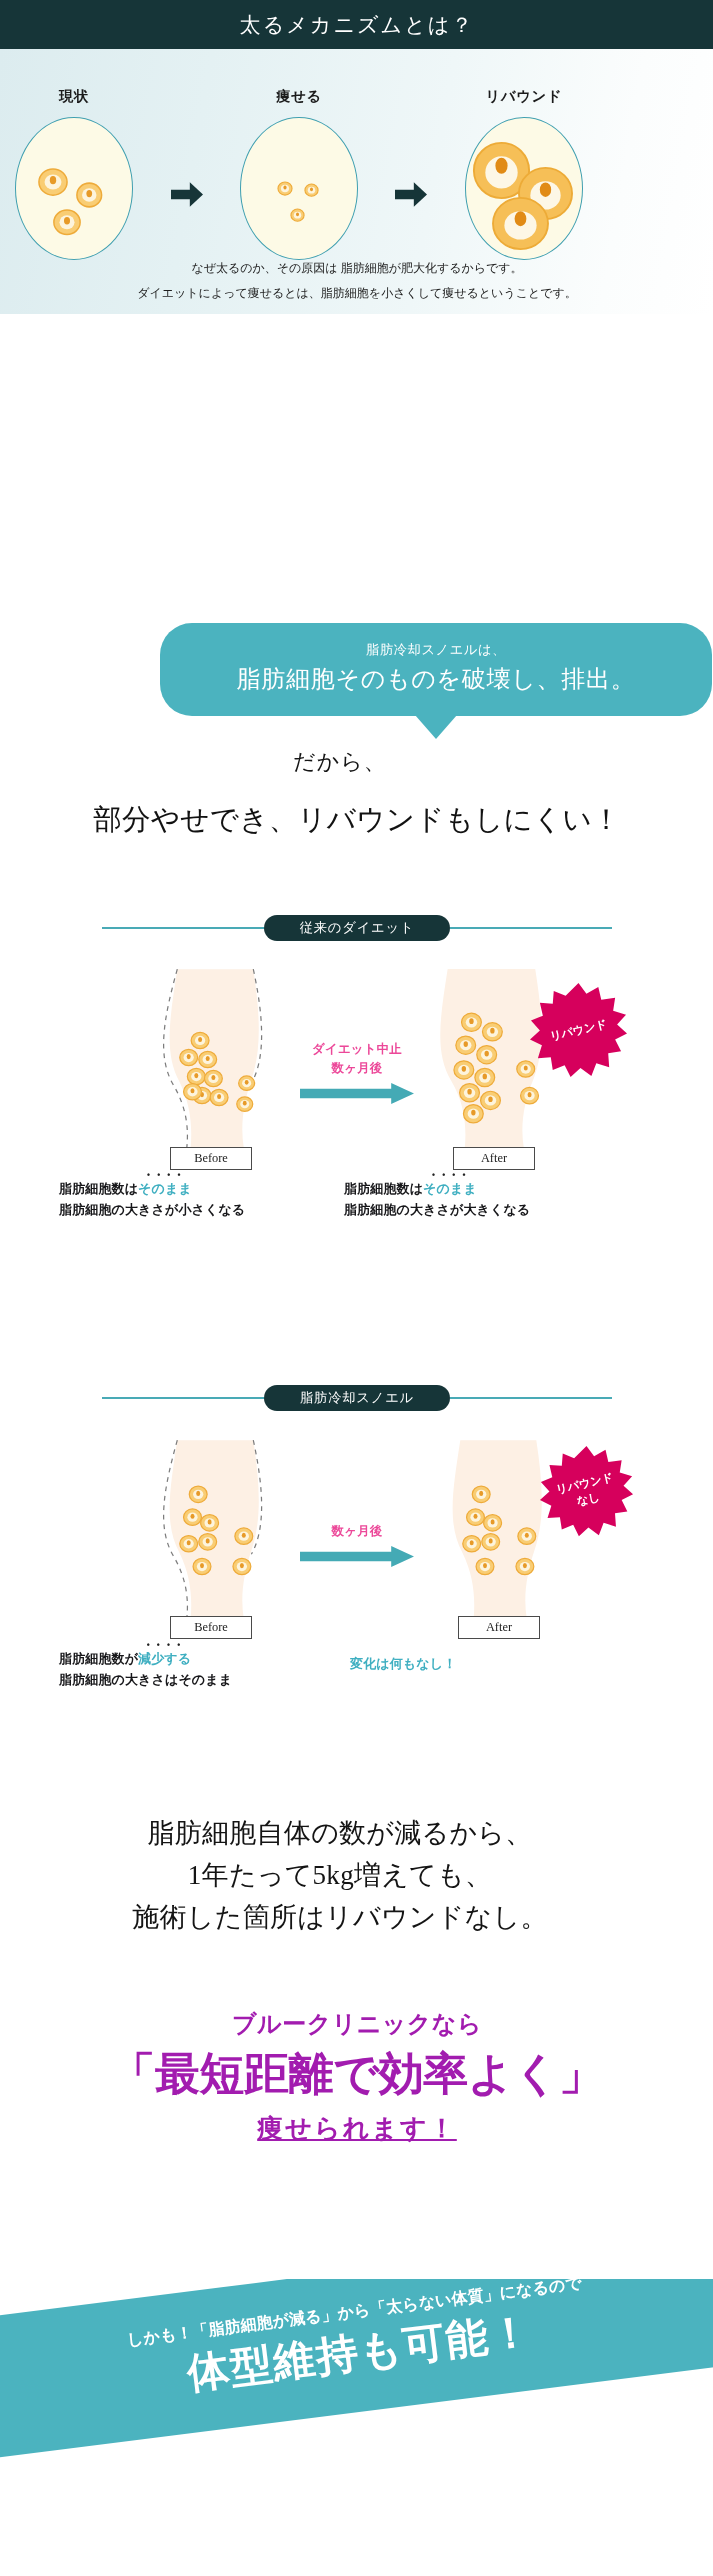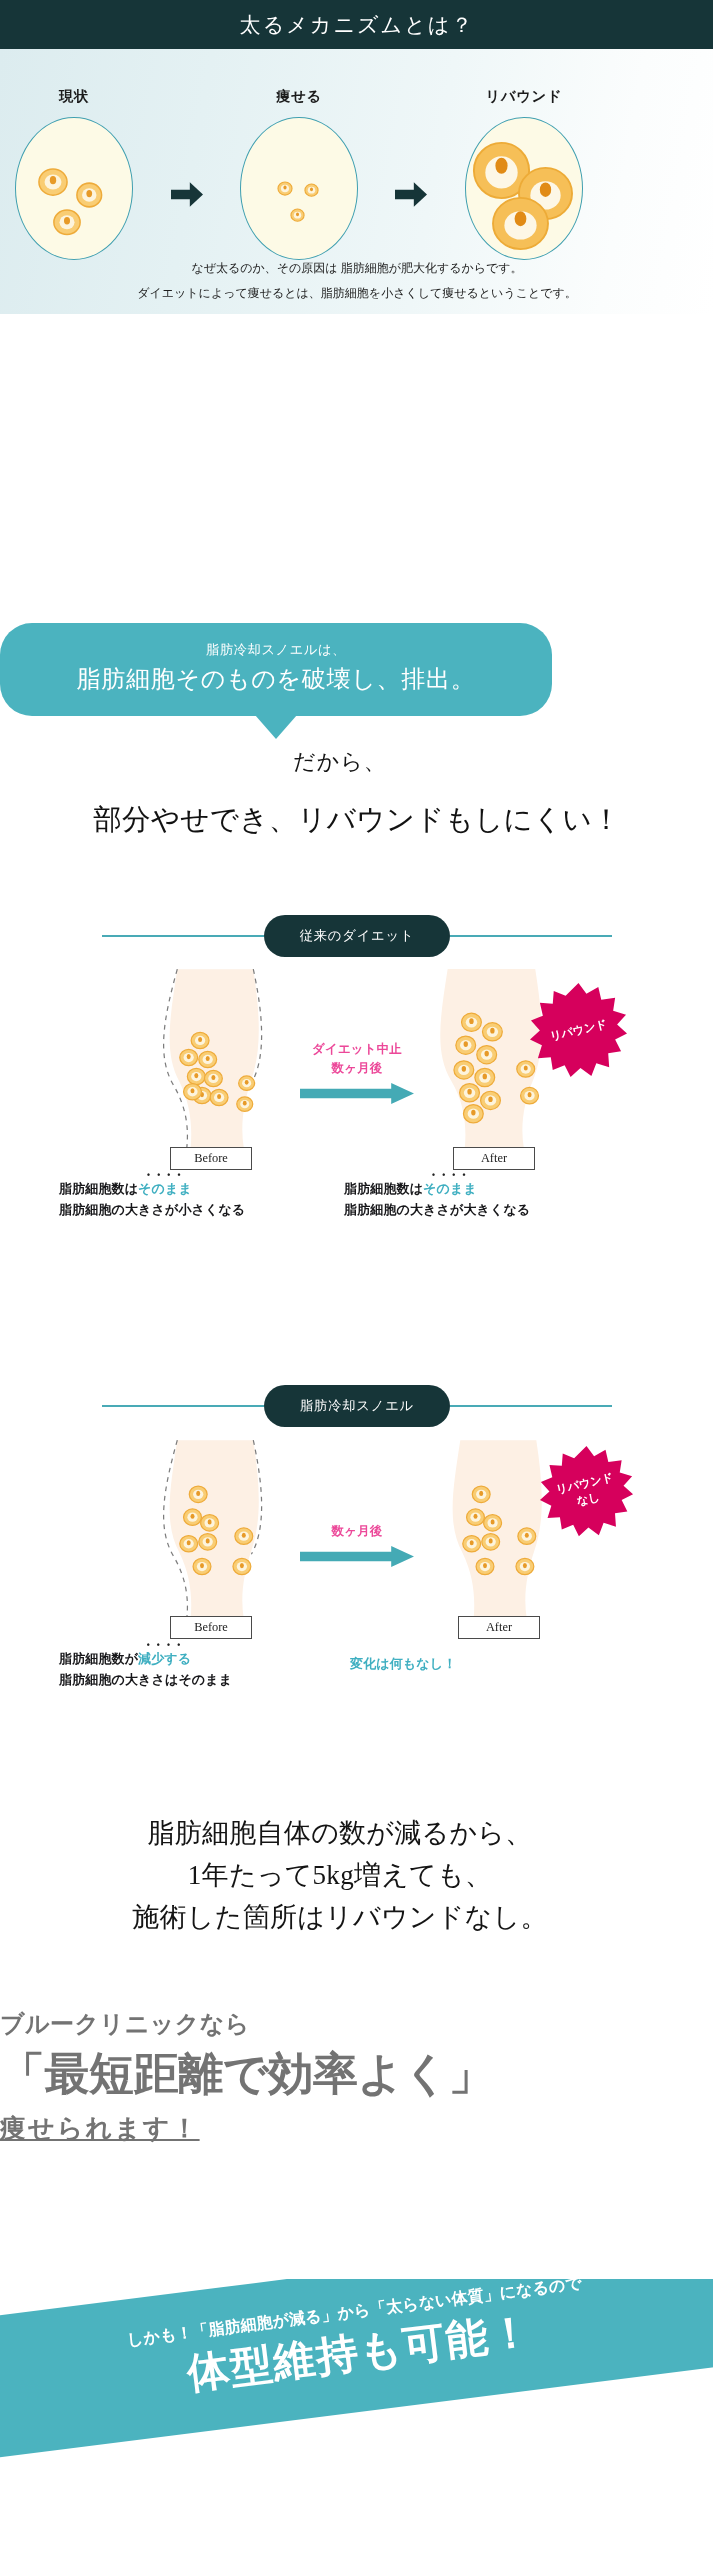--- a/index.html
+++ b/index.html
@@ -49,21 +49,21 @@
   .fcell{ position:absolute; }
   .fcell svg{ display:block; }
 
   .mech-text{
     position:absolute; left:0; top:207px; width:714px; text-align:center;
     font-family:"Liberation Serif", serif; color:#1d1d1d;
     font-size:12px; line-height:2.05;
   }
 
   
-  .bubble-wrap{ position:absolute; left:0; top:623px; width:620px; display:flex; justify-content:flex-start; }
+  .bubble-wrap{ position:absolute; left:0; top:623px; width:712px; display:flex; justify-content:flex-end; }
   .bubble{
     background:#4bb3bf; border-radius:32px; width:552px; padding:17px 19px 19px;
     text-align:center; color:#ffffff; position:relative;
   }
   .bubble .line1{ font-size:13.3px; letter-spacing:.04em; line-height:1.5; }
   .bubble .line2{ font-size:24px; letter-spacing:.03em; line-height:1.45; margin-top:1.9px; }
   .bubble:after{
     content:""; position:absolute; left:50%; bottom:-23px; transform:translateX(-50%);
     border-left:21px solid transparent; border-right:21px solid transparent;
     border-top:24px solid #4bb3bf;
@@ -77,21 +77,21 @@
   .dakara-main{
     position:absolute; left:0; top:801px; width:714px; text-align:center;
     font-size:28.5px; color:#121212; letter-spacing:.01em; font-weight:normal;
   }
 
   
   .sec-head{ position:absolute; left:0; width:714px; display:flex; align-items:center; justify-content:center; }
   .sec-head .rule{ height:1.9px; background:#49aab6; width:162px; }
   .sec-head .pill{
     background:#163538; color:#fff; border-radius:21px;
-    padding:12px 36px; font-size:13.3px; letter-spacing:.06em; white-space:nowrap;
+    padding:4px 36px; font-size:13.3px; letter-spacing:.06em; white-space:nowrap;
   }
 
   
   .cmp{ position:absolute; left:0; width:714px; }
   .cmp-row{ position:relative; width:714px; height:200px; }
 
   .leg{ position:absolute; }
   .leg svg{ display:block; }
 
   .mid-arrow{ position:absolute; text-align:center; }
@@ -128,21 +128,21 @@
   }
 
   
   .conclusion{
     position:absolute; left:0; top:1813px; width:680px; text-align:center;
     font-family:"Liberation Serif", serif; color:#141414;
     font-size:27px; line-height:1.55; letter-spacing:.01em;
   }
 
   
-  .cta{ position:absolute; left:0; top:2008px; width:714px; text-align:left; color:#737373; }
+  .cta{ position:absolute; left:0; top:2008px; width:714px; text-align:center; color:#a21caf; }
   .cta .small{
     font-family:"Liberation Sans", sans-serif; font-weight:bold;
     font-size:24px; letter-spacing:.02em;
   }
   .cta .big{
     font-family:"Liberation Sans", sans-serif; font-weight:bold;
     font-size:45px; letter-spacing:-.01em; line-height:1.25; margin-top:5.7px;
   }
   .cta .small2{
     font-family:"Liberation Sans", sans-serif; font-weight:bold;

